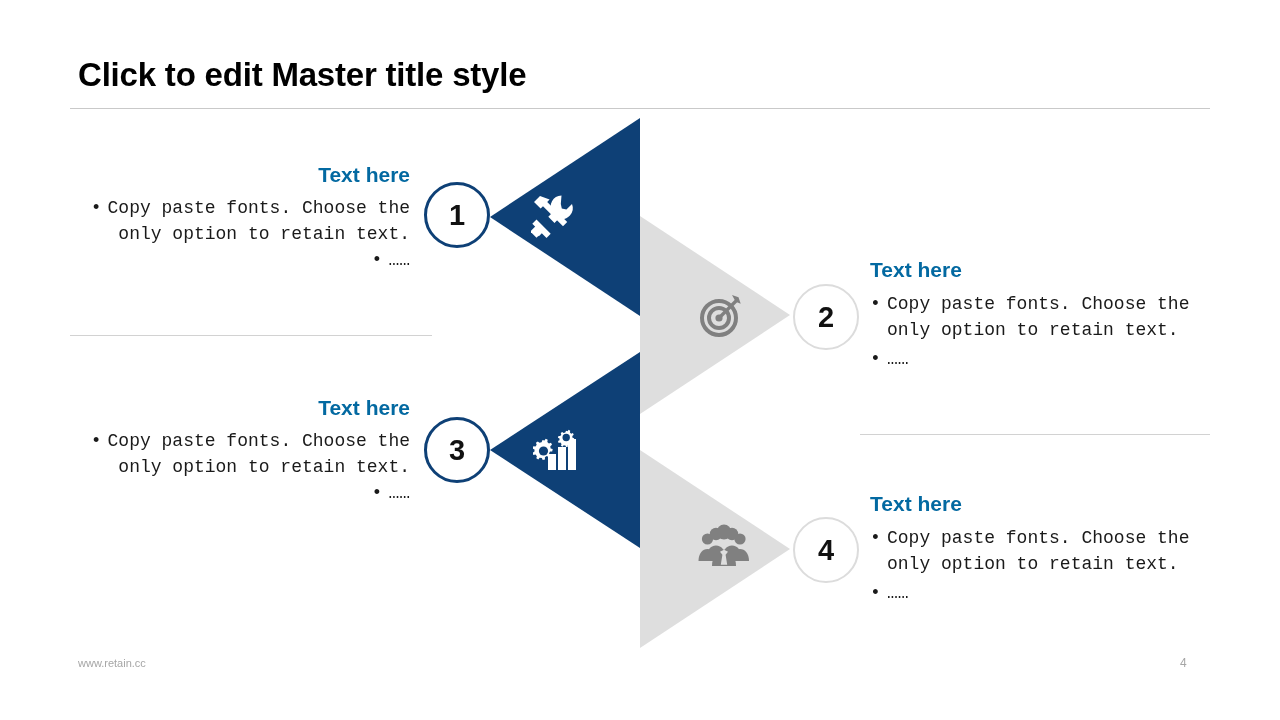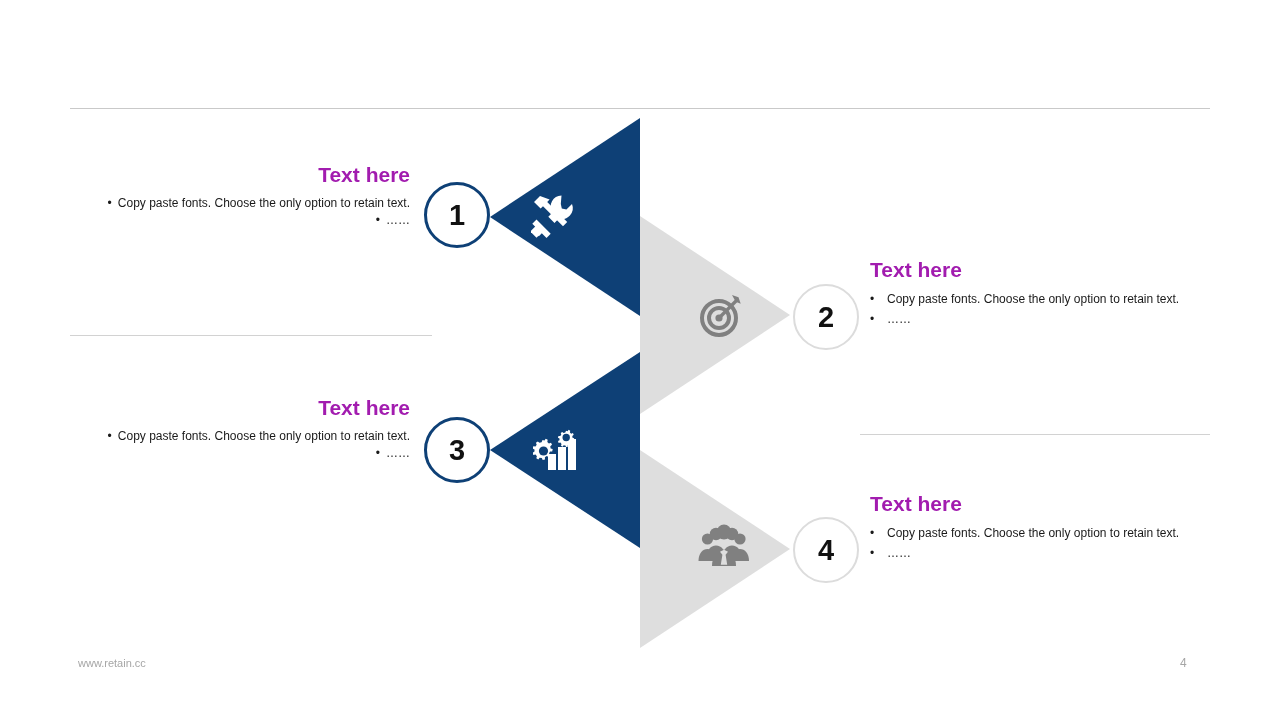--- a/index.html
+++ b/index.html
@@ -68,33 +68,34 @@
     display: block;
   }
 
   
   .block {
     position: absolute;
   }
   .block .head {
     font-size: 21px;
     font-weight: bold;
-    color: #a21caf;
+    color: #0369a1;
     line-height: 1.1;
   }
   .block ul {
     list-style: none;
     margin: 0;
     padding: 0;
   }
   .block li {
-    font-size: 12px;
+    font-size: 18px;
     color: #1a1a1a;
     line-height: 1.45;
     position: relative;
+    font-family: Liberation Mono, monospace;
   }
 
   
   .block.left { text-align: right; }
   .block.left .head { margin-bottom: 9px; }
   .block.left li {
     padding-right: 0;
   }
   .block.left li .bullet {
     display: inline-block;
@@ -136,20 +137,21 @@
     top: 656px;
     font-size: 12px;
     color: #a6a6a6;
   }
 </style>
 </head>
 <body>
 
 <div id="slide">
 
+  <div id="title">Click to edit Master title style</div>
   <div id="title-rule"></div>
 
   <div class="tri" style="left:490px; top:118px;">
     <svg width="150" height="198" viewBox="0 0 150 198">
       <polygon points="0,99 150,0 150,198" fill="#0e4076"></polygon>
     </svg>
   </div>
 
   <span class="tri-icon" style="left:531px; top:193px;">
     <svg width="48" height="46" viewBox="0 0 48 46">

